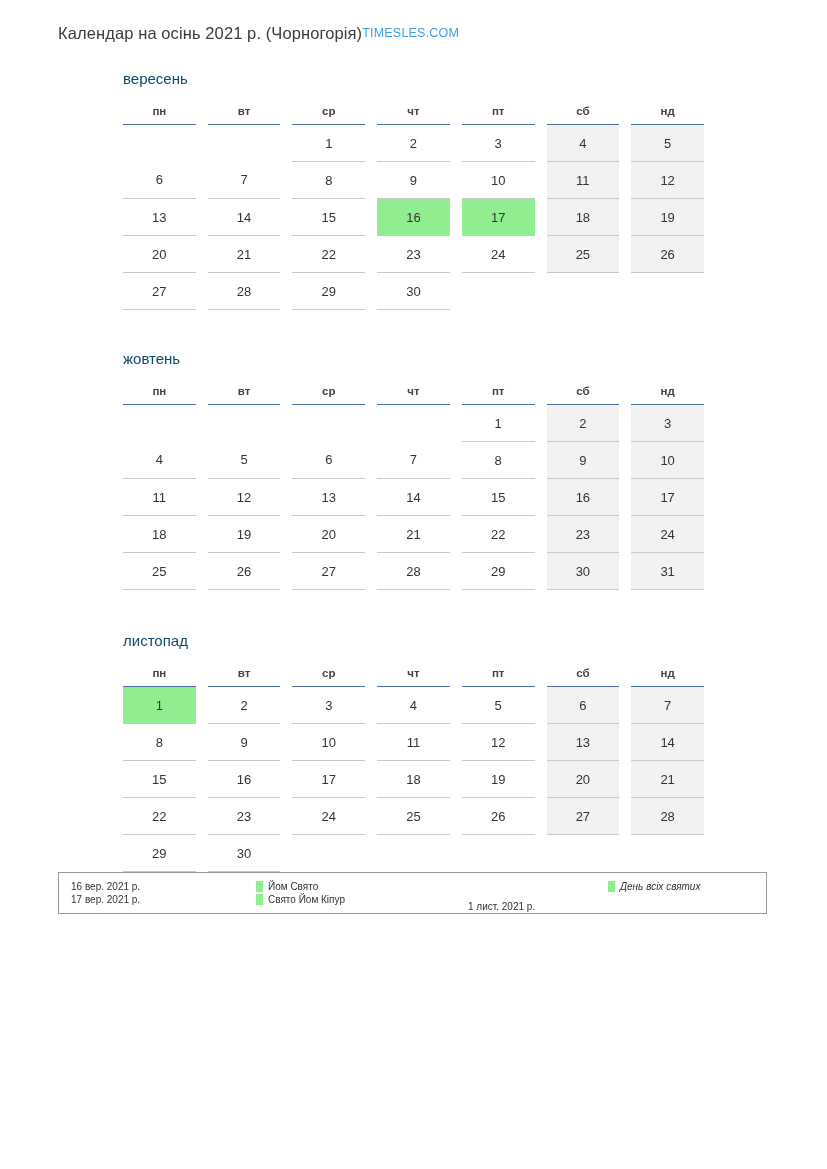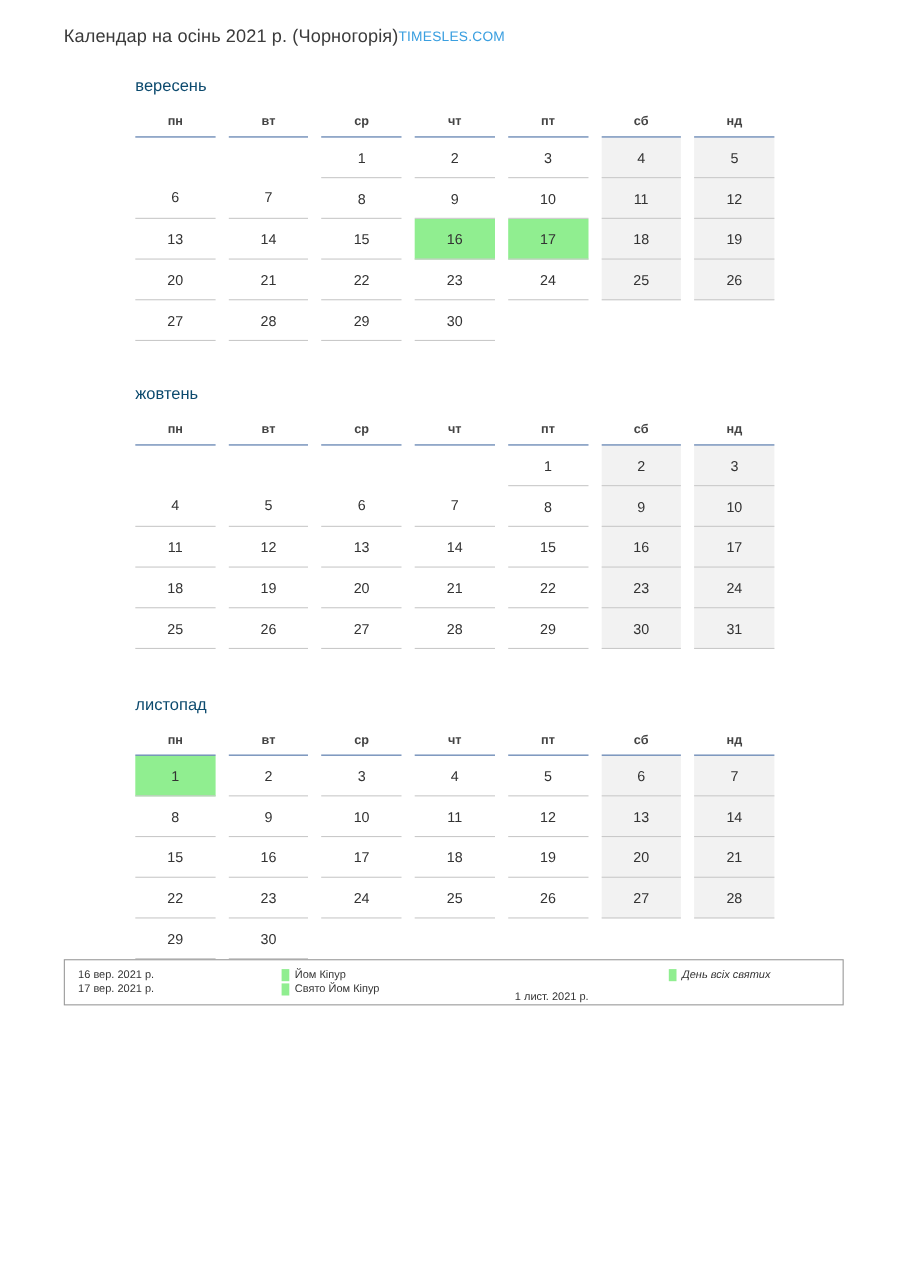--- a/index.html
+++ b/index.html
@@ -441,21 +441,21 @@
             <td class="empty"></td>
           </tr>
         </tbody>
     </table>
   </div>
 
   <div class="legend">
     <div class="legend-row">
       <div class="legend-date">16 вер. 2021 р.</div>
       <div class="legend-mark"></div>
-      <div class="legend-name">Йом Кіпур</div>
+      <div class="legend-name">Йом Свято</div>
       <div class="legend-date2">1 лист. 2021 р.</div>
       <div class="legend-mark"></div>
       <div class="legend-name2">День всіх святих</div>
     </div>
     <div class="legend-row">
       <div class="legend-date">17 вер. 2021 р.</div>
       <div class="legend-mark"></div>
       <div class="legend-name">Свято Йом Кіпур</div>
       <div class="legend-date2"></div>
       <div class="legend-mark blank"></div>

